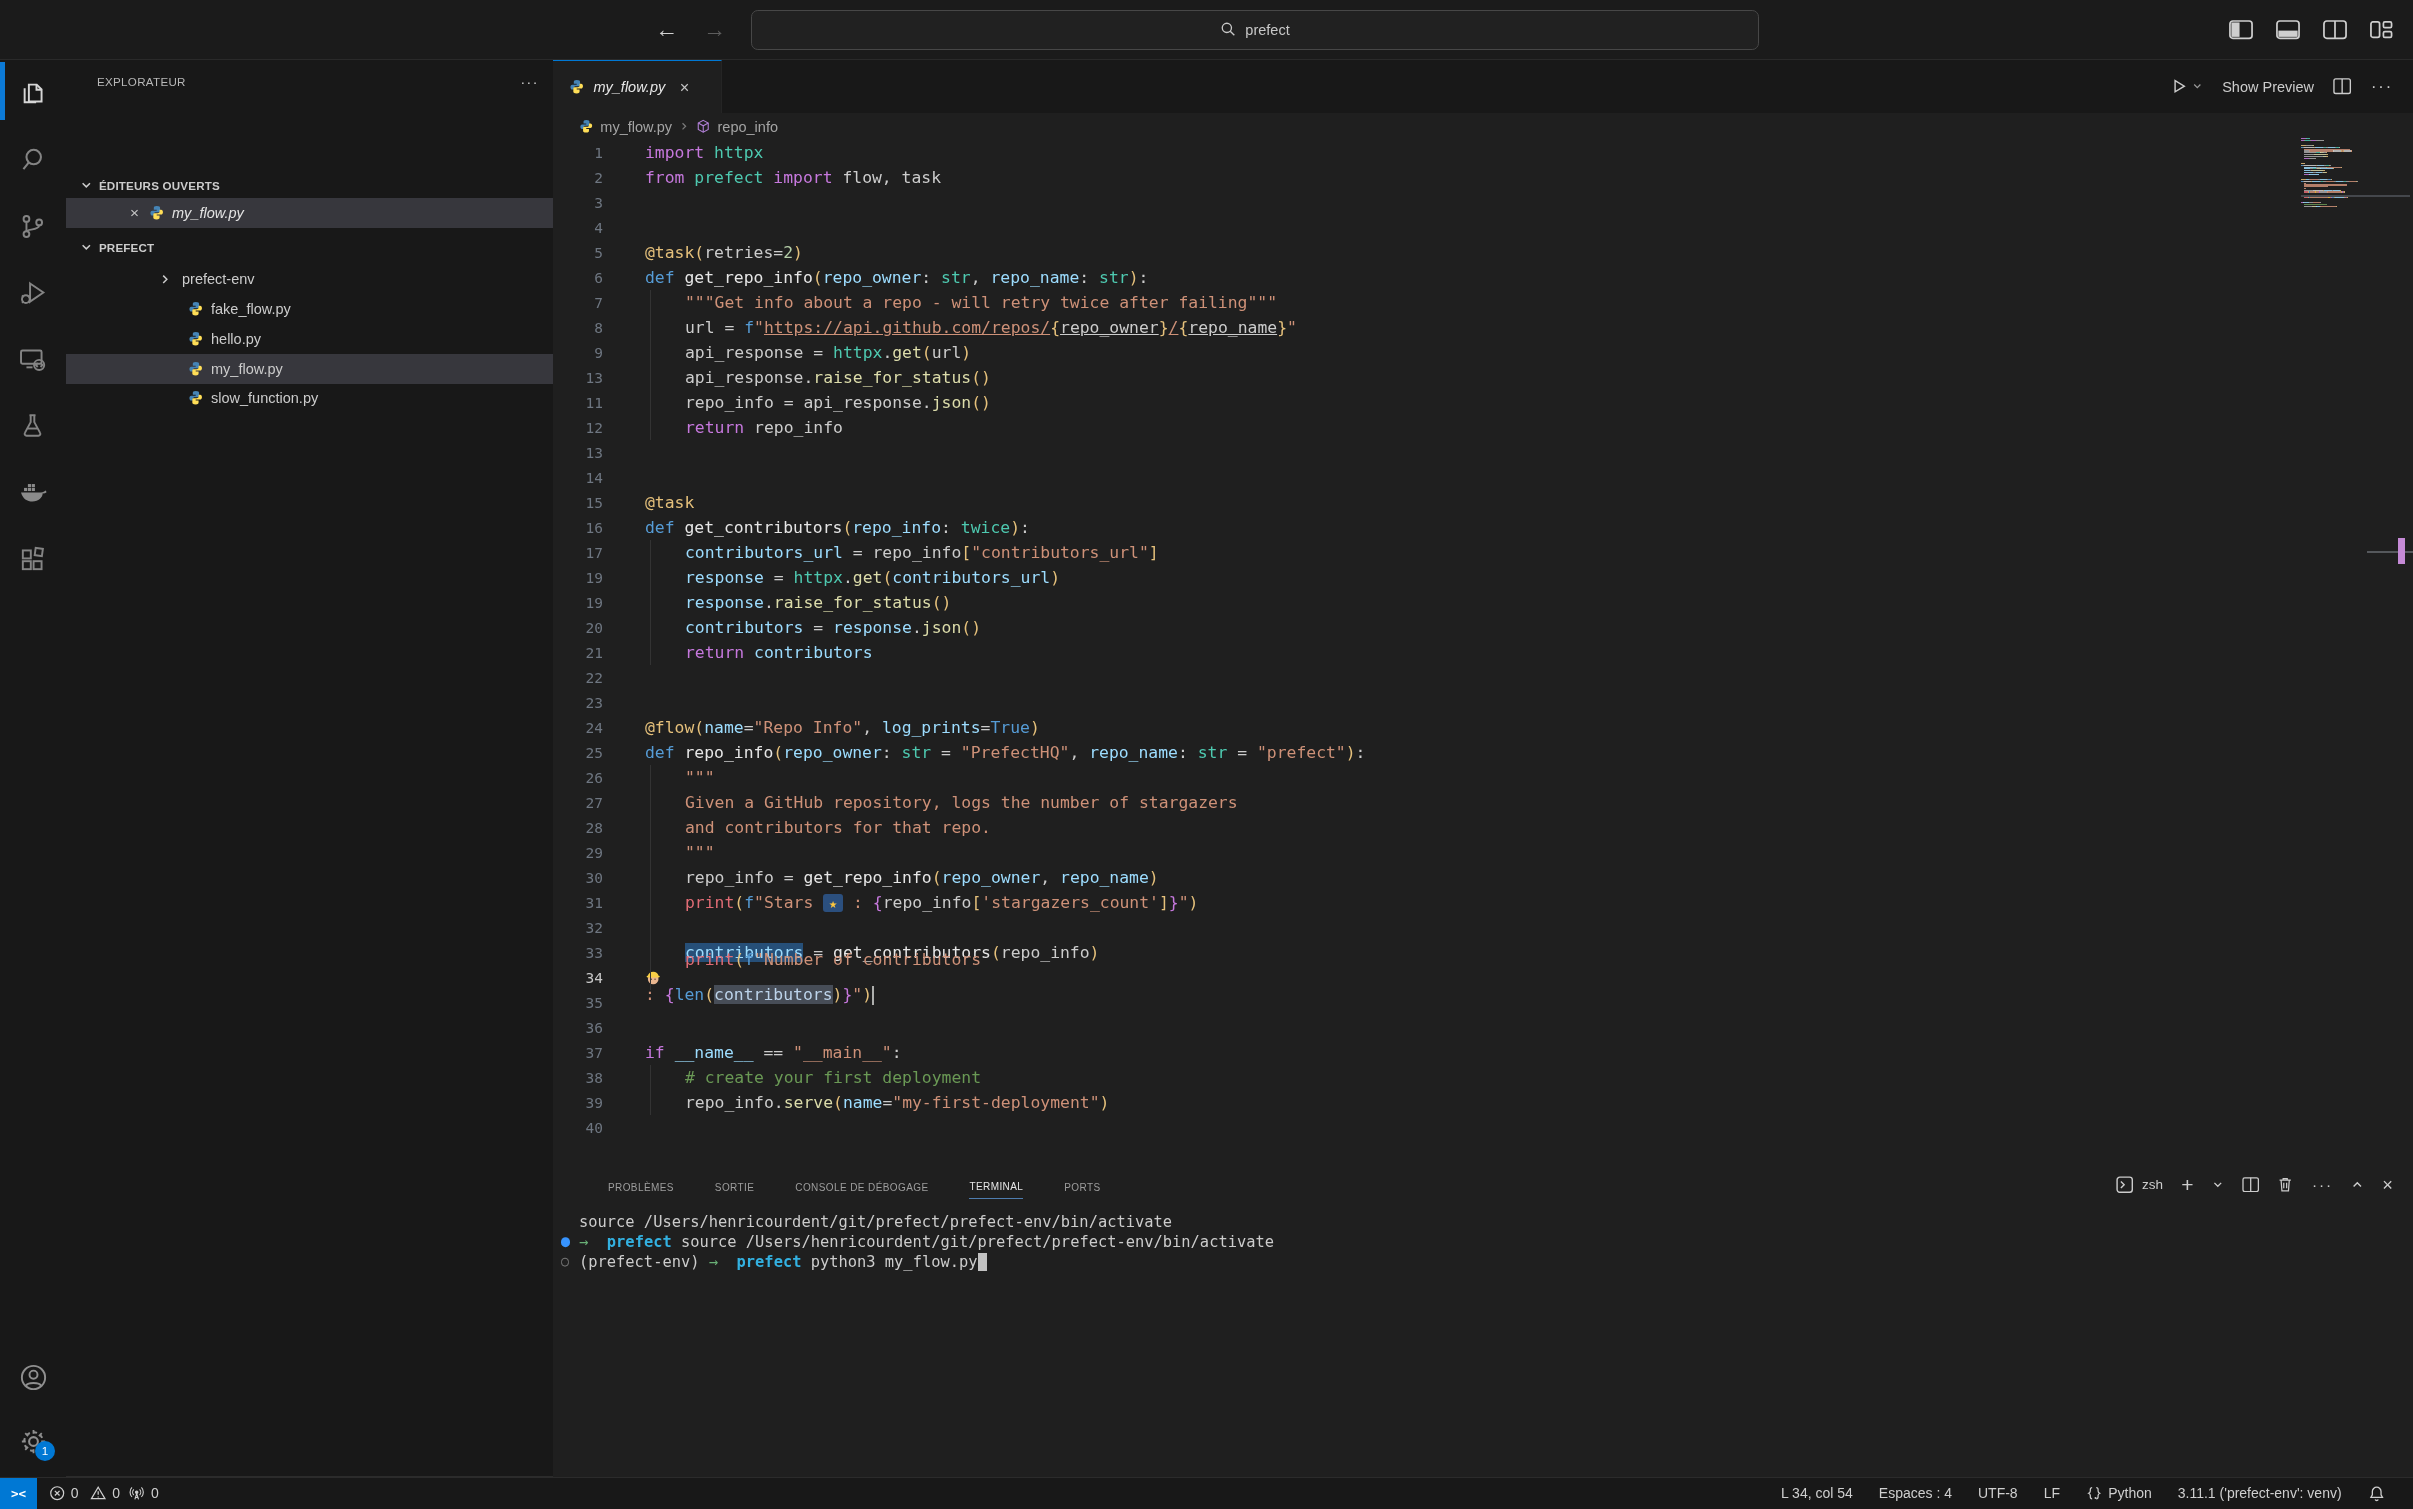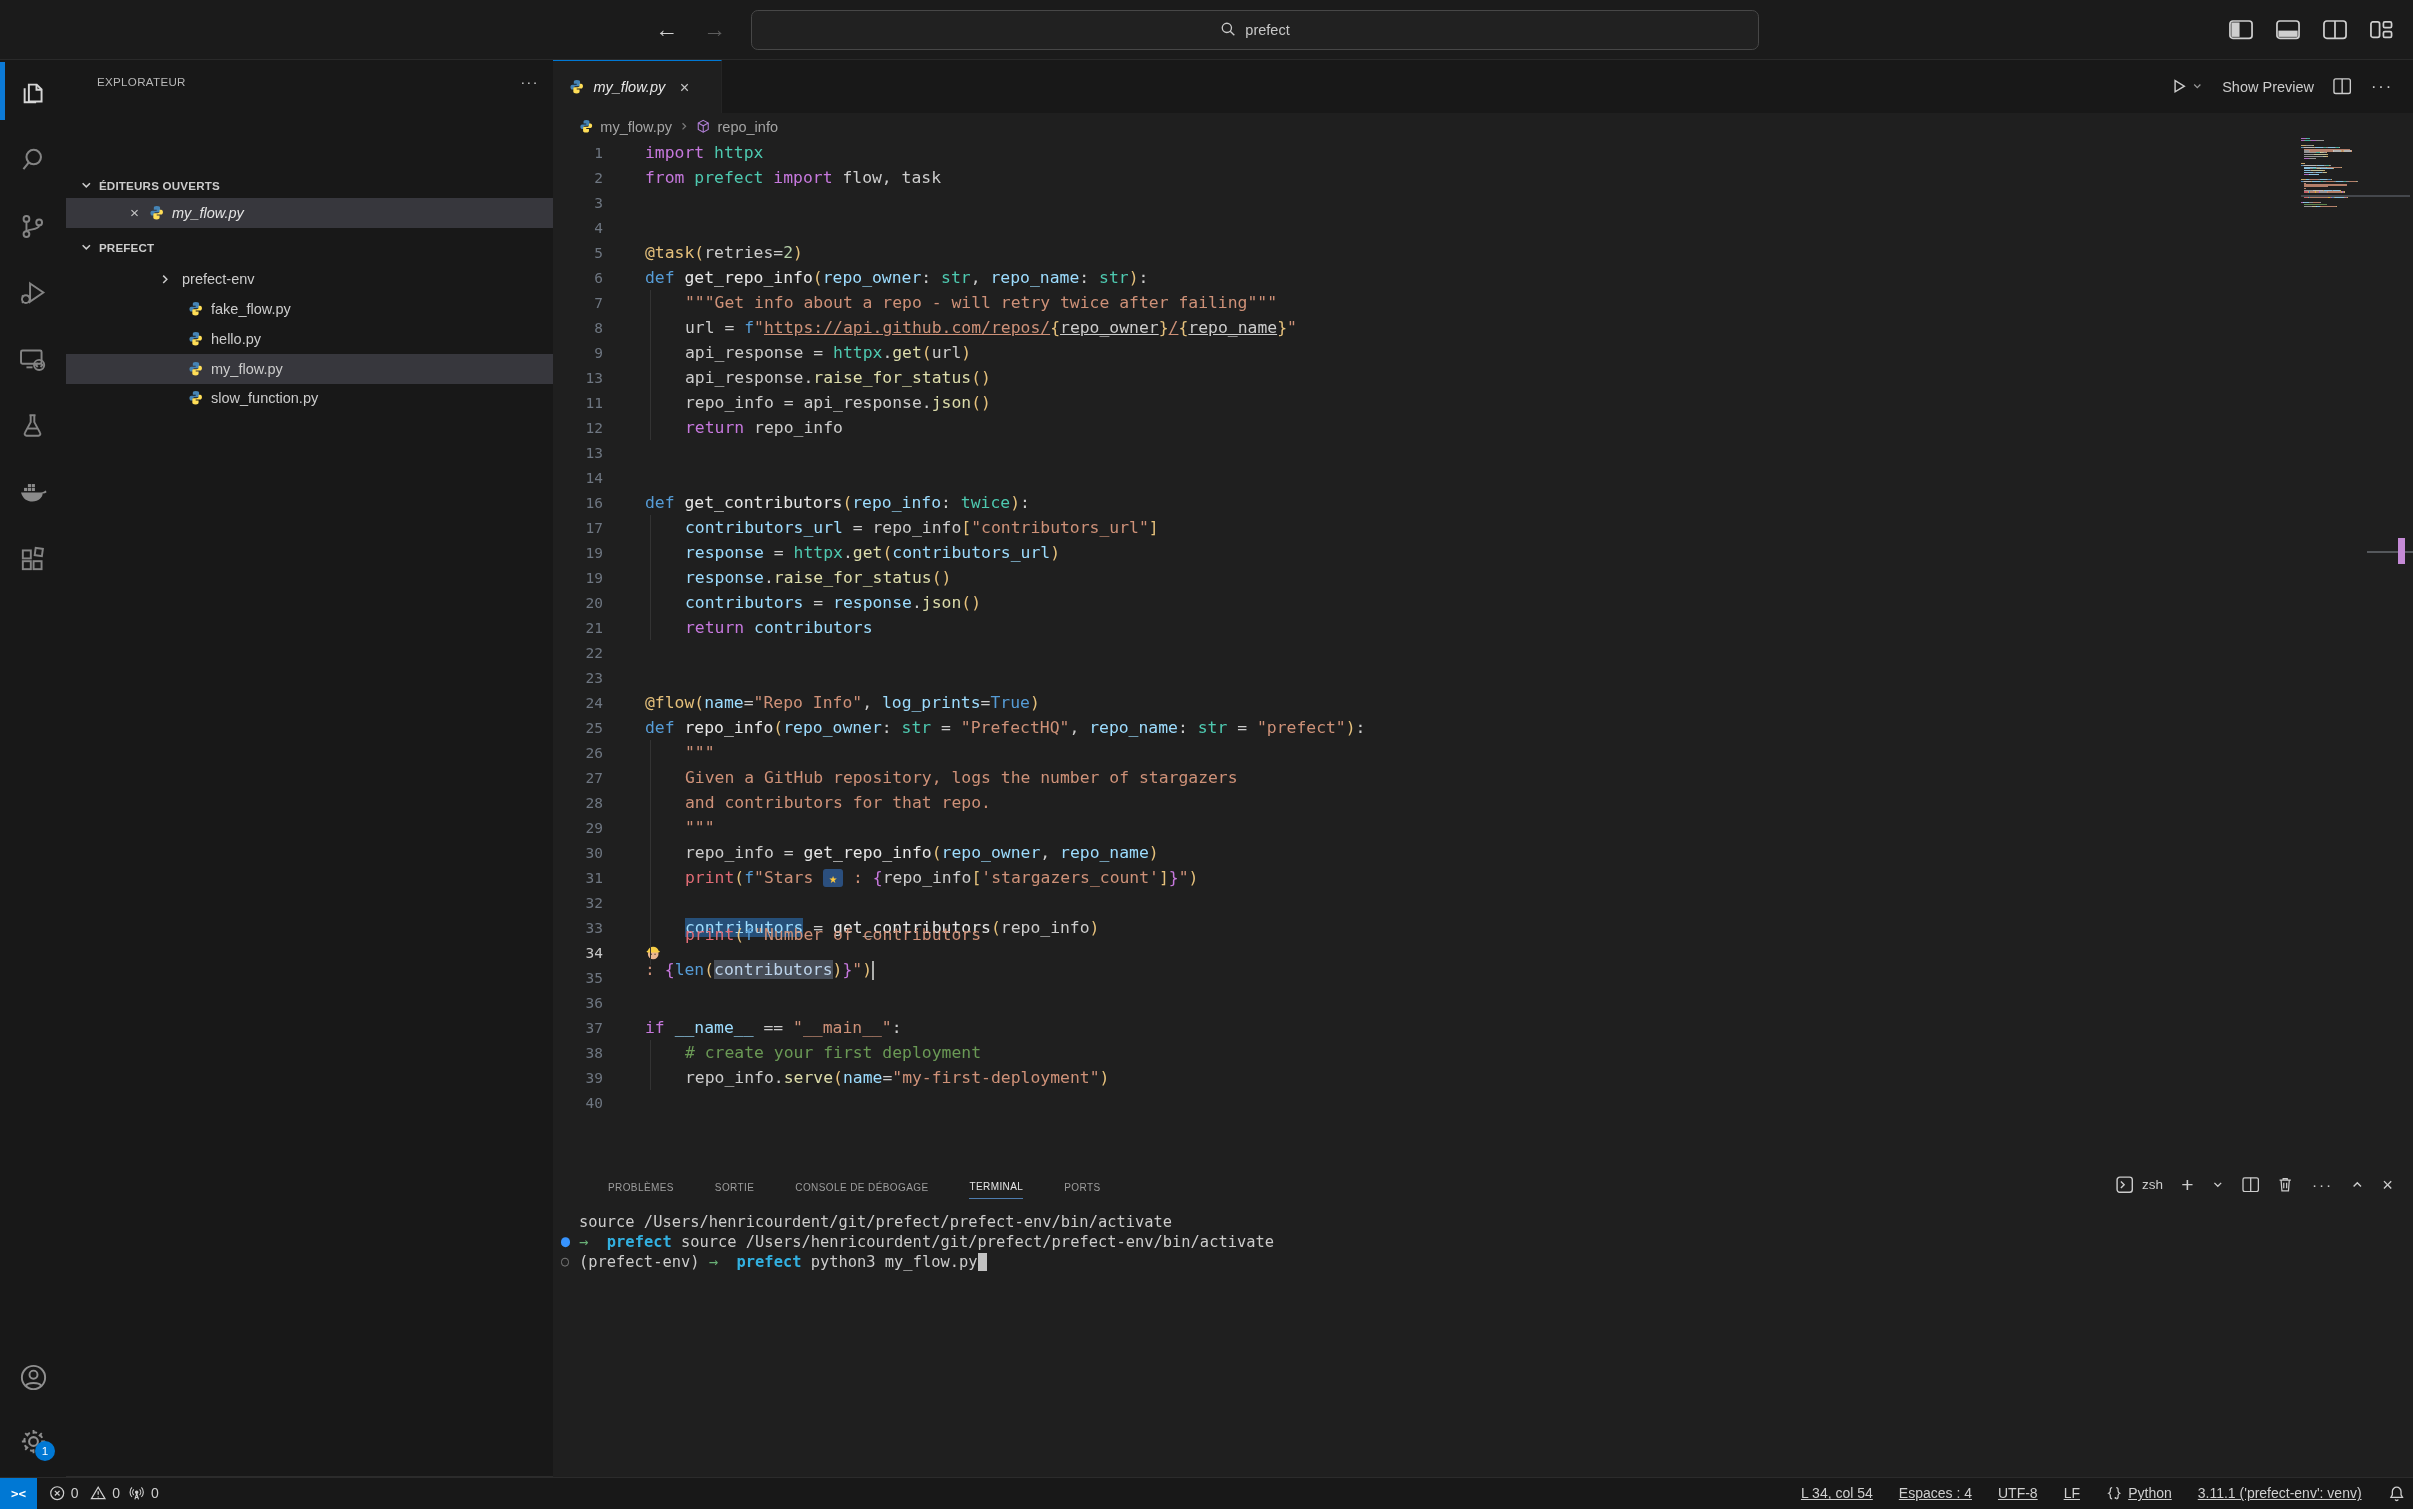--- a/index.html
+++ b/index.html
@@ -101,21 +101,21 @@
   .tk-out{color:#cccccc} .tk-arrow{color:#69b076} .tk-dir{color:#33b1e1;font-weight:bold}
   .tk-cursor{display:inline-block;width:9.7px;height:18.3px;background:#c2c2c2;vertical-align:middle;}
 
   
   .statusbar { position:absolute; left:0; top:1477px; width:2414px; height:32px; background:#181818;
     border-top:1px solid #2b2b2b; display:flex; align-items:center; font-size:14px; color:#cfcfcf; }
   .remote { width:37px; height:32px; background:#0078d4; color:#ffffff; display:flex; align-items:center;
     justify-content:center; font-family:"DejaVu Sans Mono", monospace; font-size:12.6px; font-weight:bold; flex:none; }
   .sb-left { display:flex; align-items:center; gap:7.7px; padding-left:11.6px; }
   .sb-item { display:flex; align-items:center; gap:5.8px; }
-  .sb-right { margin-left:auto; display:flex; align-items:center; gap:26px; padding-right:9px;text-decoration:underline; }
+  .sb-right { margin-left:auto; display:flex; align-items:center; gap:26px; padding-right:29px; }
 </style>
 </head>
 <body>
 
 <div class="titlebar">
   <span class="navbtn nav-back">←</span>
   <span class="navbtn nav-fwd">→</span>
   <div class="cmdcenter">
     <span>
       <svg width="16.4" height="16.4" viewBox="0 0 16 16">
@@ -385,20 +385,21 @@
       <div class="cline"><span class="lnum">5</span><span class="ltext"><span class="t-dec">@task</span><span class="t-brk">(</span><span class="t-pln">retries=</span><span class="t-num">2</span><span class="t-brk">)</span></span></div>
       <div class="cline"><span class="lnum">6</span><span class="ltext"><span class="t-def">def</span><span class="t-pln"> </span><span class="t-fn">get_repo_info</span><span class="t-brk">(</span><span class="t-var">repo_owner</span><span class="t-pln">: </span><span class="t-mod">str</span><span class="t-pln">, </span><span class="t-var">repo_name</span><span class="t-pln">: </span><span class="t-mod">str</span><span class="t-brk">)</span><span class="t-pln">:</span></span></div>
       <div class="cline"><span class="lnum">7</span><span class="iguide"></span><span class="ltext"><span class="ind"></span><span class="t-str">"""Get info about a repo - will retry twice after failing"""</span></span></div>
       <div class="cline"><span class="lnum">8</span><span class="iguide"></span><span class="ltext"><span class="ind"></span><span class="t-pln">url = </span><span class="t-fpfx">f</span><span class="t-str">"</span><span class="t-su">https://api.github.com/repos/</span><span class="t-brk">{</span><span class="t-vu">repo_owner</span><span class="t-brk">}</span><span class="t-su">/</span><span class="t-brk">{</span><span class="t-vu">repo_name</span><span class="t-brk">}</span><span class="t-str">"</span></span></div>
       <div class="cline"><span class="lnum">9</span><span class="iguide"></span><span class="ltext"><span class="ind"></span><span class="t-pln">api_response = </span><span class="t-mod">httpx</span><span class="t-pln">.</span><span class="t-mth">get</span><span class="t-brk">(</span><span class="t-pln">url</span><span class="t-brk">)</span></span></div>
       <div class="cline"><span class="lnum">13</span><span class="iguide"></span><span class="ltext"><span class="ind"></span><span class="t-pln">api_response.</span><span class="t-mth">raise_for_status</span><span class="t-brk">()</span></span></div>
       <div class="cline"><span class="lnum">11</span><span class="iguide"></span><span class="ltext"><span class="ind"></span><span class="t-pln">repo_info = api_response.</span><span class="t-mth">json</span><span class="t-brk">()</span></span></div>
       <div class="cline"><span class="lnum">12</span><span class="iguide"></span><span class="ltext"><span class="ind"></span><span class="t-kw">return</span><span class="t-pln"> repo_info</span></span></div>
       <div class="cline"><span class="lnum">13</span><span class="ltext"></span></div>
       <div class="cline"><span class="lnum">14</span><span class="ltext"></span></div>
+      <div class="cline"><span class="lnum">15</span><span class="ltext"><span class="t-dec">@task</span></span></div>
       <div class="cline"><span class="lnum">16</span><span class="ltext"><span class="t-def">def</span><span class="t-pln"> </span><span class="t-fn">get_contributors</span><span class="t-brk">(</span><span class="t-var">repo_info</span><span class="t-pln">: </span><span class="t-mod">twice</span><span class="t-brk">)</span><span class="t-pln">:</span></span></div>
       <div class="cline"><span class="lnum">17</span><span class="iguide"></span><span class="ltext"><span class="ind"></span><span class="t-var">contributors_url</span><span class="t-pln"> = repo_info</span><span class="t-brk">[</span><span class="t-str">"contributors_url"</span><span class="t-brk">]</span></span></div>
       <div class="cline"><span class="lnum">19</span><span class="iguide"></span><span class="ltext"><span class="ind"></span><span class="t-var">response</span><span class="t-pln"> = </span><span class="t-mod">httpx</span><span class="t-pln">.</span><span class="t-mth">get</span><span class="t-brk">(</span><span class="t-var">contributors_url</span><span class="t-brk">)</span></span></div>
       <div class="cline"><span class="lnum">19</span><span class="iguide"></span><span class="ltext"><span class="ind"></span><span class="t-var">response</span><span class="t-pln">.</span><span class="t-mth">raise_for_status</span><span class="t-brk">()</span></span></div>
       <div class="cline"><span class="lnum">20</span><span class="iguide"></span><span class="ltext"><span class="ind"></span><span class="t-var">contributors</span><span class="t-pln"> = </span><span class="t-var">response</span><span class="t-pln">.</span><span class="t-mth">json</span><span class="t-brk">()</span></span></div>
       <div class="cline"><span class="lnum">21</span><span class="iguide"></span><span class="ltext"><span class="ind"></span><span class="t-kw">return</span><span class="t-pln"> </span><span class="t-var">contributors</span></span></div>
       <div class="cline"><span class="lnum">22</span><span class="ltext"></span></div>
       <div class="cline"><span class="lnum">23</span><span class="ltext"></span></div>
       <div class="cline"><span class="lnum">24</span><span class="ltext"><span class="t-dec">@flow</span><span class="t-brk">(</span><span class="t-var">name</span><span class="t-pln">=</span><span class="t-str">"Repo Info"</span><span class="t-pln">, </span><span class="t-var">log_prints</span><span class="t-pln">=</span><span class="t-bool">True</span><span class="t-brk">)</span></span></div>
       <div class="cline"><span class="lnum">25</span><span class="ltext"><span class="t-def">def</span><span class="t-pln"> </span><span class="t-fn">repo_info</span><span class="t-brk">(</span><span class="t-var">repo_owner</span><span class="t-pln">: </span><span class="t-mod">str</span><span class="t-pln"> = </span><span class="t-str">"PrefectHQ"</span><span class="t-pln">, </span><span class="t-var">repo_name</span><span class="t-pln">: </span><span class="t-mod">str</span><span class="t-pln"> = </span><span class="t-str">"prefect"</span><span class="t-brk">)</span><span class="t-pln">:</span></span></div>

